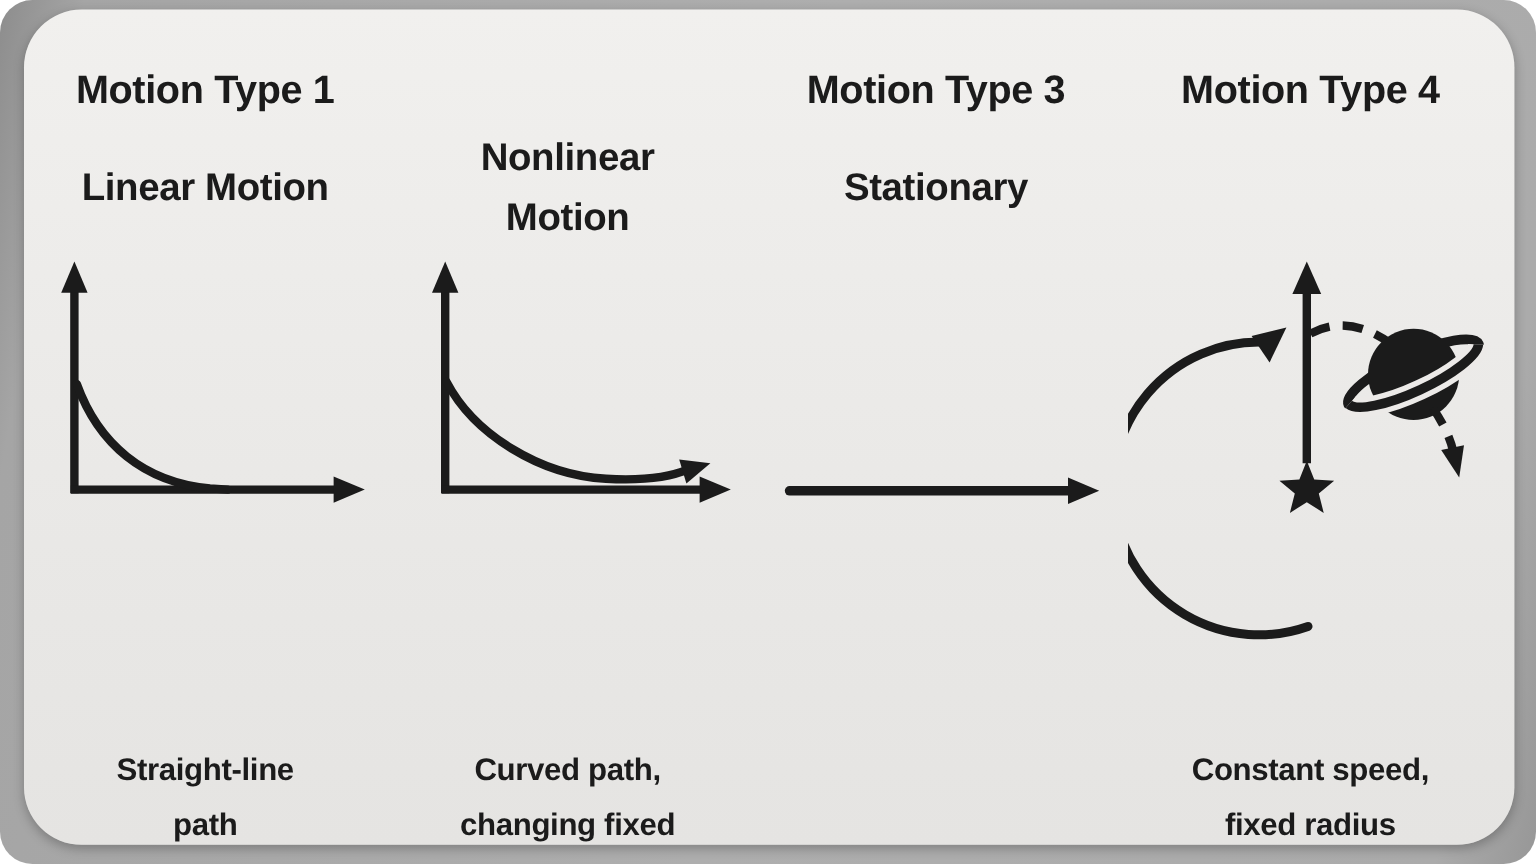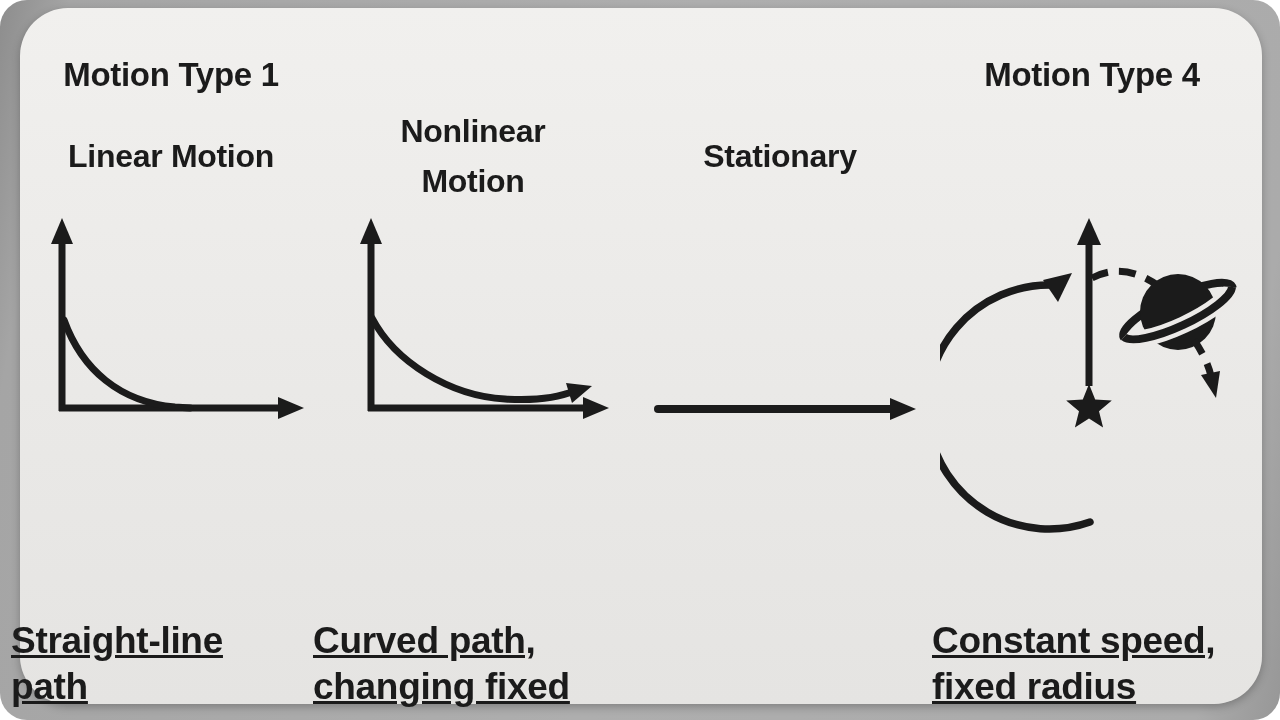--- a/index.html
+++ b/index.html
@@ -35,22 +35,22 @@
     text-align: center; letter-spacing: -0.3px;
   }
   .motion-subtitle {
     position: absolute; top: 102px; left: 0; width: 100%; height: 108px;
     display: flex; align-items: center; justify-content: center;
     font-size: 32px; font-weight: 700; line-height: 50px;
     text-align: center; white-space: pre-line; letter-spacing: -0.3px;
   }
   .motion-caption {
     position: absolute; top: 618px; left: 0; width: 100%;
-    font-size: 37px; font-weight: 700; line-height: 46px;
-    white-space: pre-line; letter-spacing: -0.3px; text-decoration: underline;
+    font-size: 26px; font-weight: 700; line-height: 46px;
+    text-align: center; white-space: pre-line; letter-spacing: -0.3px;
   }
 
   .diagram { position: absolute; }
   .diagram-1 { left: 40px;  top: 210px; }
   .diagram-2 { left: 350px; top: 210px; }
   .diagram-3 { left: 650px; top: 390px; }
   .diagram-4 { left: 940px; top: 210px; }
 
   .ink-stroke { stroke: #1b1b1b; fill: none; }
   .ink-fill   { fill: #1b1b1b; }
@@ -69,20 +69,21 @@
   </section>
 
   <section class="col col-2">
     <div class="motion-subtitle">Nonlinear
 Motion</div>
     <div class="motion-caption">Curved path,
 changing fixed</div>
   </section>
 
   <section class="col col-3">
+    <h2 class="motion-title">Motion Type 3</h2>
     <div class="motion-subtitle">Stationary</div>
   </section>
 
   <section class="col col-4">
     <h2 class="motion-title">Motion Type 4</h2>
     <div class="motion-caption">Constant speed,
 fixed radius</div>
   </section>
 
   <svg class="diagram diagram-1" width="280" height="230" viewBox="0 0 280 230">

